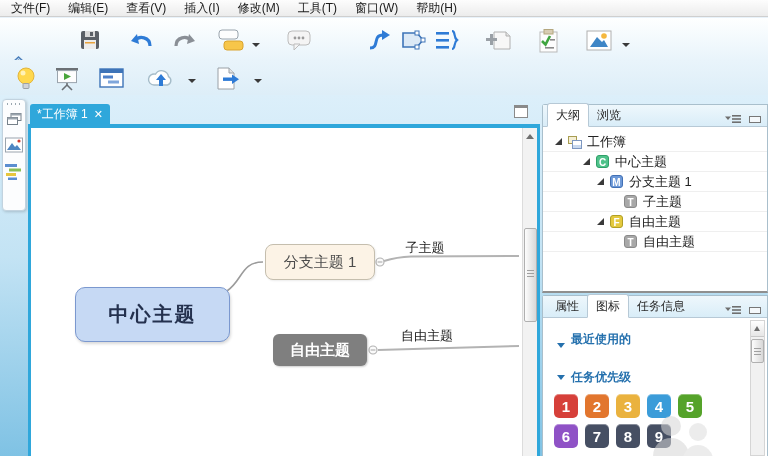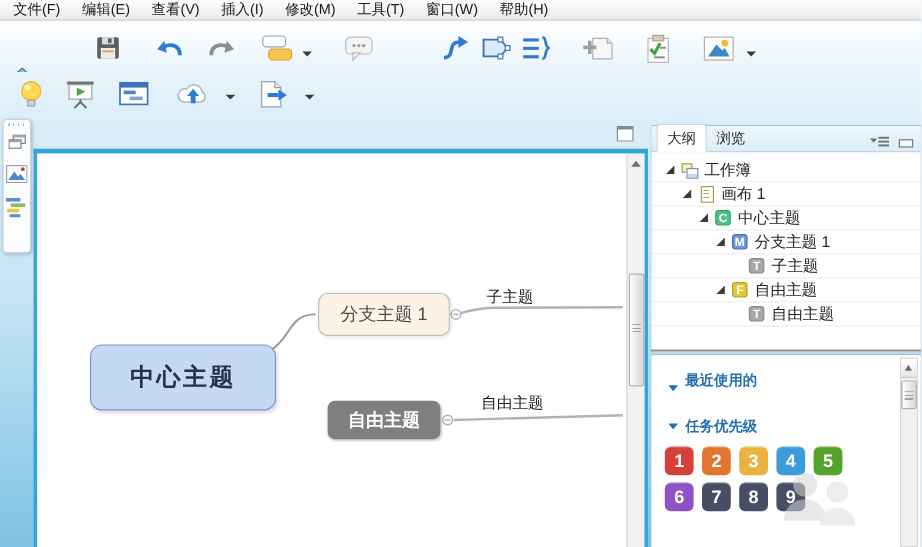--- a/index.html
+++ b/index.html
@@ -323,20 +323,24 @@
       <span>
         <svg width="18" height="17" viewBox="0 0 18 17">
             <rect x="0" y="0" width="12" height="3" fill="#5b8ed0"></rect>
             <rect x="4" y="4.5" width="12" height="3" fill="#8bbf56"></rect>
             <rect x="1" y="9" width="10" height="3" fill="#e7c63e"></rect>
             <rect x="3" y="13.5" width="9" height="2.5" fill="#5b8ed0"></rect>
           </svg>
       </span>
     </div>
 
+    <div class="doc-tab">
+      <span>*工作簿 1</span>
+      <span class="tab-close">✕</span>
+    </div>
     <span class="max-btn"></span>
 
     <div class="canvas-frame">
       <div class="canvas">
         <svg class="map-lines" width="491" height="332">
           <path d="M196,163 C212,152 210,134 232,134" stroke="#9b9b9b" stroke-width="1.6" fill="none"></path>
           <path d="M353,133 Q366,129 380,128.5 L488,128" stroke="#b3b3b3" stroke-width="2" fill="none"></path>
           <path d="M347,222 L488,218" stroke="#b3b3b3" stroke-width="2" fill="none"></path>
           <circle cx="349" cy="134" r="4" fill="#fafafa" stroke="#b3b3b3" stroke-width="1.2"></circle>
           <line x1="346.6" y1="134" x2="351.4" y2="134" stroke="#b3b3b3" stroke-width="1.2"></line>
@@ -370,25 +374,20 @@
           </span>
           <span class="pmin"></span>
         </span>
       </div>
       <div class="pbody" style="padding-top:5px;">
         <div class="trow" style="padding-left:12px;">
           <span class="tri"></span>
           <span class="ticon wb"></span>
           <span class="tree-label">工作簿</span>
         </div>
-        <div class="trow" style="padding-left:26px;">
-          <span class="tri"></span>
-          <span class="ticon sheet"></span>
-          <span class="tree-label">画布 1</span>
-        </div>
         <div class="trow" style="padding-left:40px;">
           <span class="tri"></span>
           <span class="badge badge-C">C</span>
           <span class="tree-label">中心主题</span>
         </div>
         <div class="trow" style="padding-left:54px;">
           <span class="tri"></span>
           <span class="badge badge-M">M</span>
           <span class="tree-label">分支主题 1</span>
         </div>
@@ -404,20 +403,36 @@
         </div>
         <div class="trow" style="padding-left:68px;">
           <span class="tri hid"></span>
           <span class="badge badge-T">T</span>
           <span class="tree-label">自由主题</span>
         </div>
       </div>
     </div>
 
     <div class="panel panel-bottom">
+      <div class="ptabs">
+        <span class="ptab">属性</span>
+        <span class="ptab active">图标</span>
+        <span class="ptab">任务信息</span>
+        <span class="phicons">
+          <span>
+            <svg width="16" height="10" viewBox="0 0 16 10">
+                <polygon points="0,2.5 6,2.5 3,6" fill="#6f6f6f"></polygon>
+                <rect x="7" y="1" width="9" height="1.6" fill="#6f6f6f"></rect>
+                <rect x="7" y="4.2" width="9" height="1.6" fill="#6f6f6f"></rect>
+                <rect x="7" y="7.4" width="9" height="1.6" fill="#6f6f6f"></rect>
+              </svg>
+          </span>
+          <span class="pmin"></span>
+        </span>
+      </div>
       <div class="pbody">
         <div class="sect" style="top:13px;align-items:flex-end;">
           <span class="arr"></span>
           <span>最近使用的</span>
         </div>
         <div class="sect" style="top:51px;text-align:right;">
           <span class="arr"></span>
           <span>任务优先级</span>
         </div>
         <div class="pri" style="left: 11px; top: 76px; background: rgb(214, 64, 58);">1</div>

